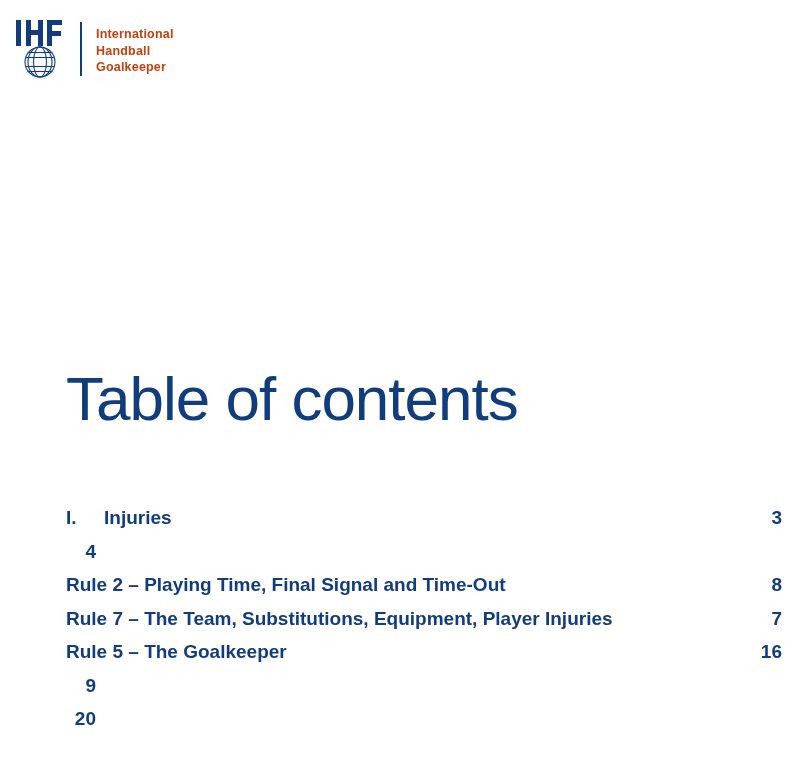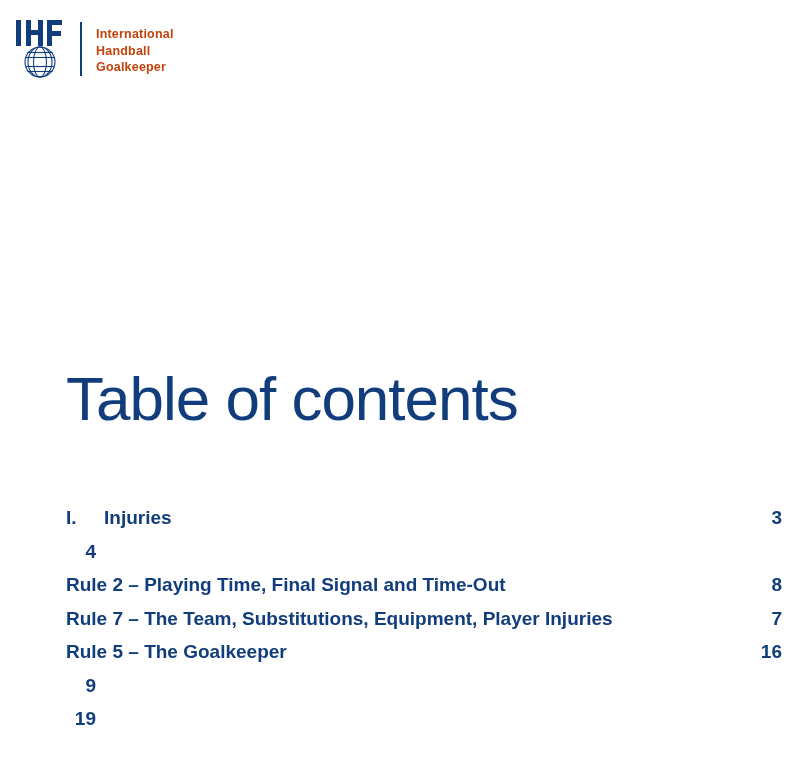--- a/index.html
+++ b/index.html
@@ -161,16 +161,16 @@
       <span>Rule 5 – The Goalkeeper</span>
     </span>
     <span class="toc-page">16</span>
   </div>
 
   <div class="toc-row">
     <span class="toc-page">9</span>
   </div>
 
   <div class="toc-row">
-    <span class="toc-page">19</span>
+    <span class="toc-page">20</span>
   </div>
 
 </div>
 
 </body></html>

